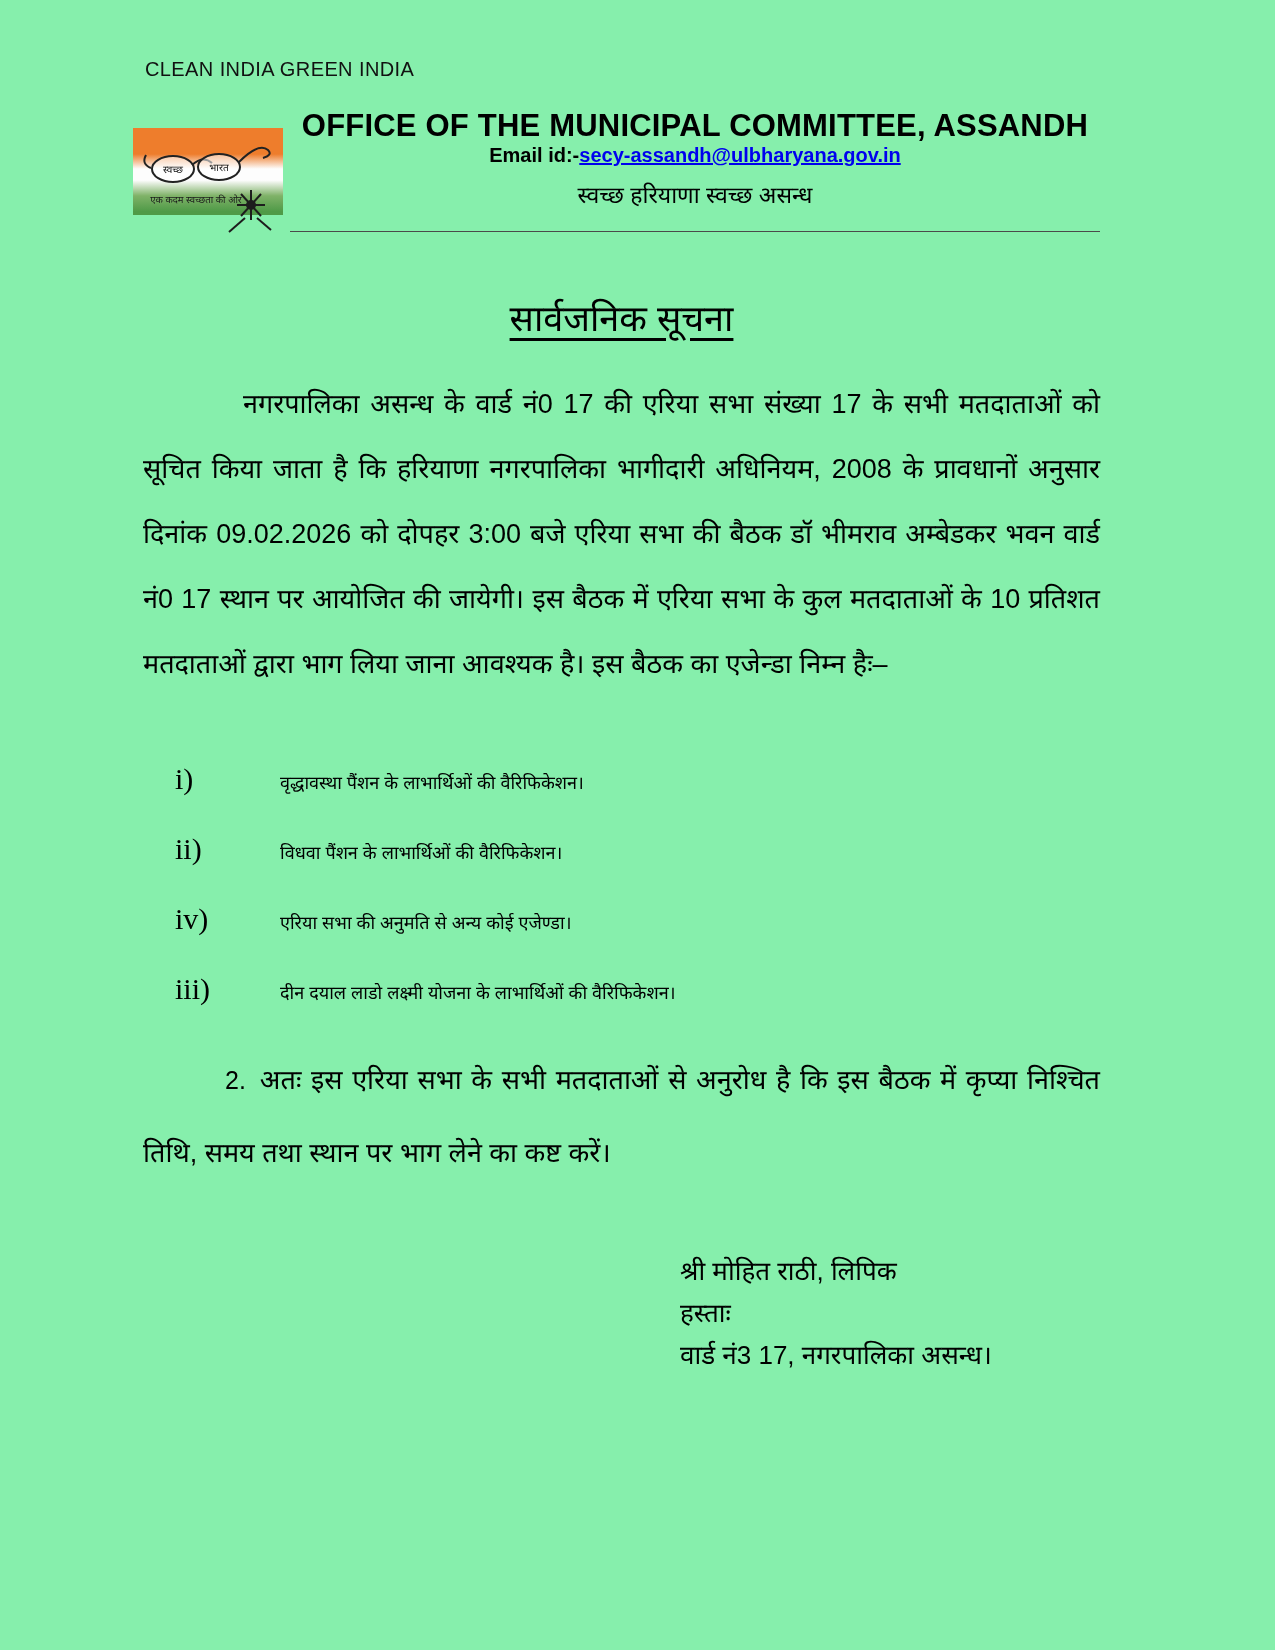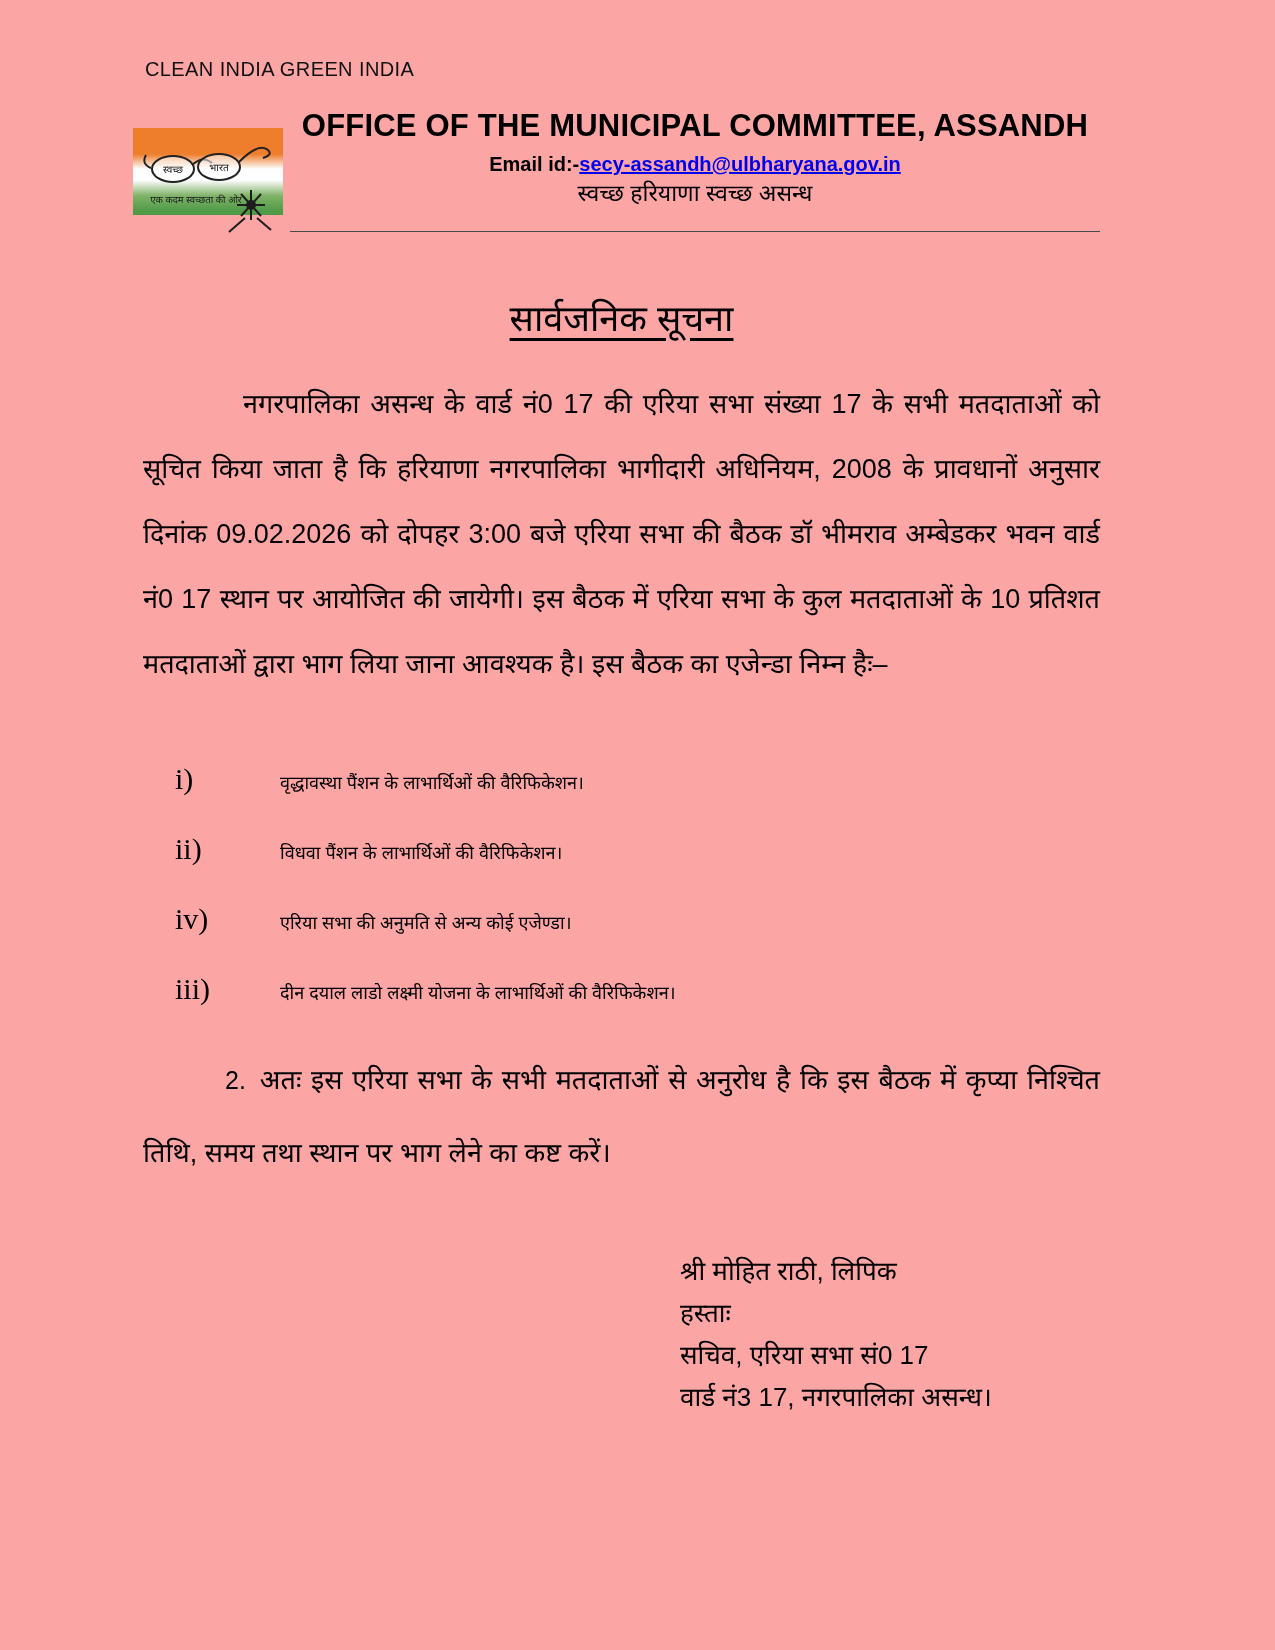--- a/index.html
+++ b/index.html
@@ -1,19 +1,19 @@
 <!DOCTYPE html>
 <html><head>
 <meta charset="utf-8">
 <style>
   * { margin:0; padding:0; box-sizing:border-box; }
   html,body { background:#ffffff; }
   .page {
     position:relative; width:1275px; height:1650px; margin:0 auto;
-    background:#fca5a5; color:#000;
+    background:#86efac; color:#000;
     font-family:"Liberation Sans", sans-serif; overflow:hidden;
   }
   .tagline {
     position:absolute; left:145px; top:58px;
     font-size:20px; letter-spacing:0.4px; color:#111;
   }
   
   .logo { position:absolute; left:133px; top:128px; width:150px; height:87px; }
   .logo-bg {
     position:absolute; inset:0;
@@ -26,23 +26,23 @@
     position:absolute; left:4px; top:66px; width:118px;
     font-size:9.5px; font-weight:normal; color:#1b1b1b;
     text-align:center; line-height:11px;
   }
   
   .header-text {
     position:absolute; left:290px; top:108px; width:810px;
     text-align:center;
   }
   .office-title { font-size:31px; font-weight:bold; letter-spacing:0.2px; }
-  .email-line { font-size:20px; font-weight:bold; margin-top:9px; }
+  .email-line { font-size:20px; font-weight:bold; }
   .email-link { color:#0000ee; text-decoration:underline; cursor:pointer; }
-  .subtitle { font-size:23px; }
+  .subtitle { font-size:23px; margin-top:11px; }
   .header-rule {
     position:absolute; left:290px; top:231px; width:810px; height:0;
     border-top:1.5px solid #4a4a4a;
   }
   
   .notice-title {
     position:absolute; left:143px; top:293px; width:957px;
     text-align:center; font-size:36px; font-weight:normal;
     text-decoration:underline; text-underline-offset:7px;
   }
@@ -129,17 +129,16 @@
       <span class="agenda-marker">iii)</span>
       <span class="agenda-text">दीन दयाल लाडो लक्ष्मी योजना के लाभार्थिओं की वैरिफिकेशन।</span>
     </div>
   </div>
 
   <p class="para2"><span class="para2-marker">2.</span><span>अतः इस एरिया सभा के सभी मतदाताओं से अनुरोध है कि इस बैठक में कृप्या निश्चित तिथि, समय तथा स्थान पर भाग लेने का कष्ट करें।</span></p>
 
   <div class="signature">
     <div>श्री मोहित राठी, लिपिक</div>
     <div>हस्ताः</div>
-    <div>सचिव, एरिया सभा सं0 17</div>
     <div>वार्ड नं3 17, नगरपालिका असन्ध।</div>
   </div>
 
 </div>
 
 </body></html>

